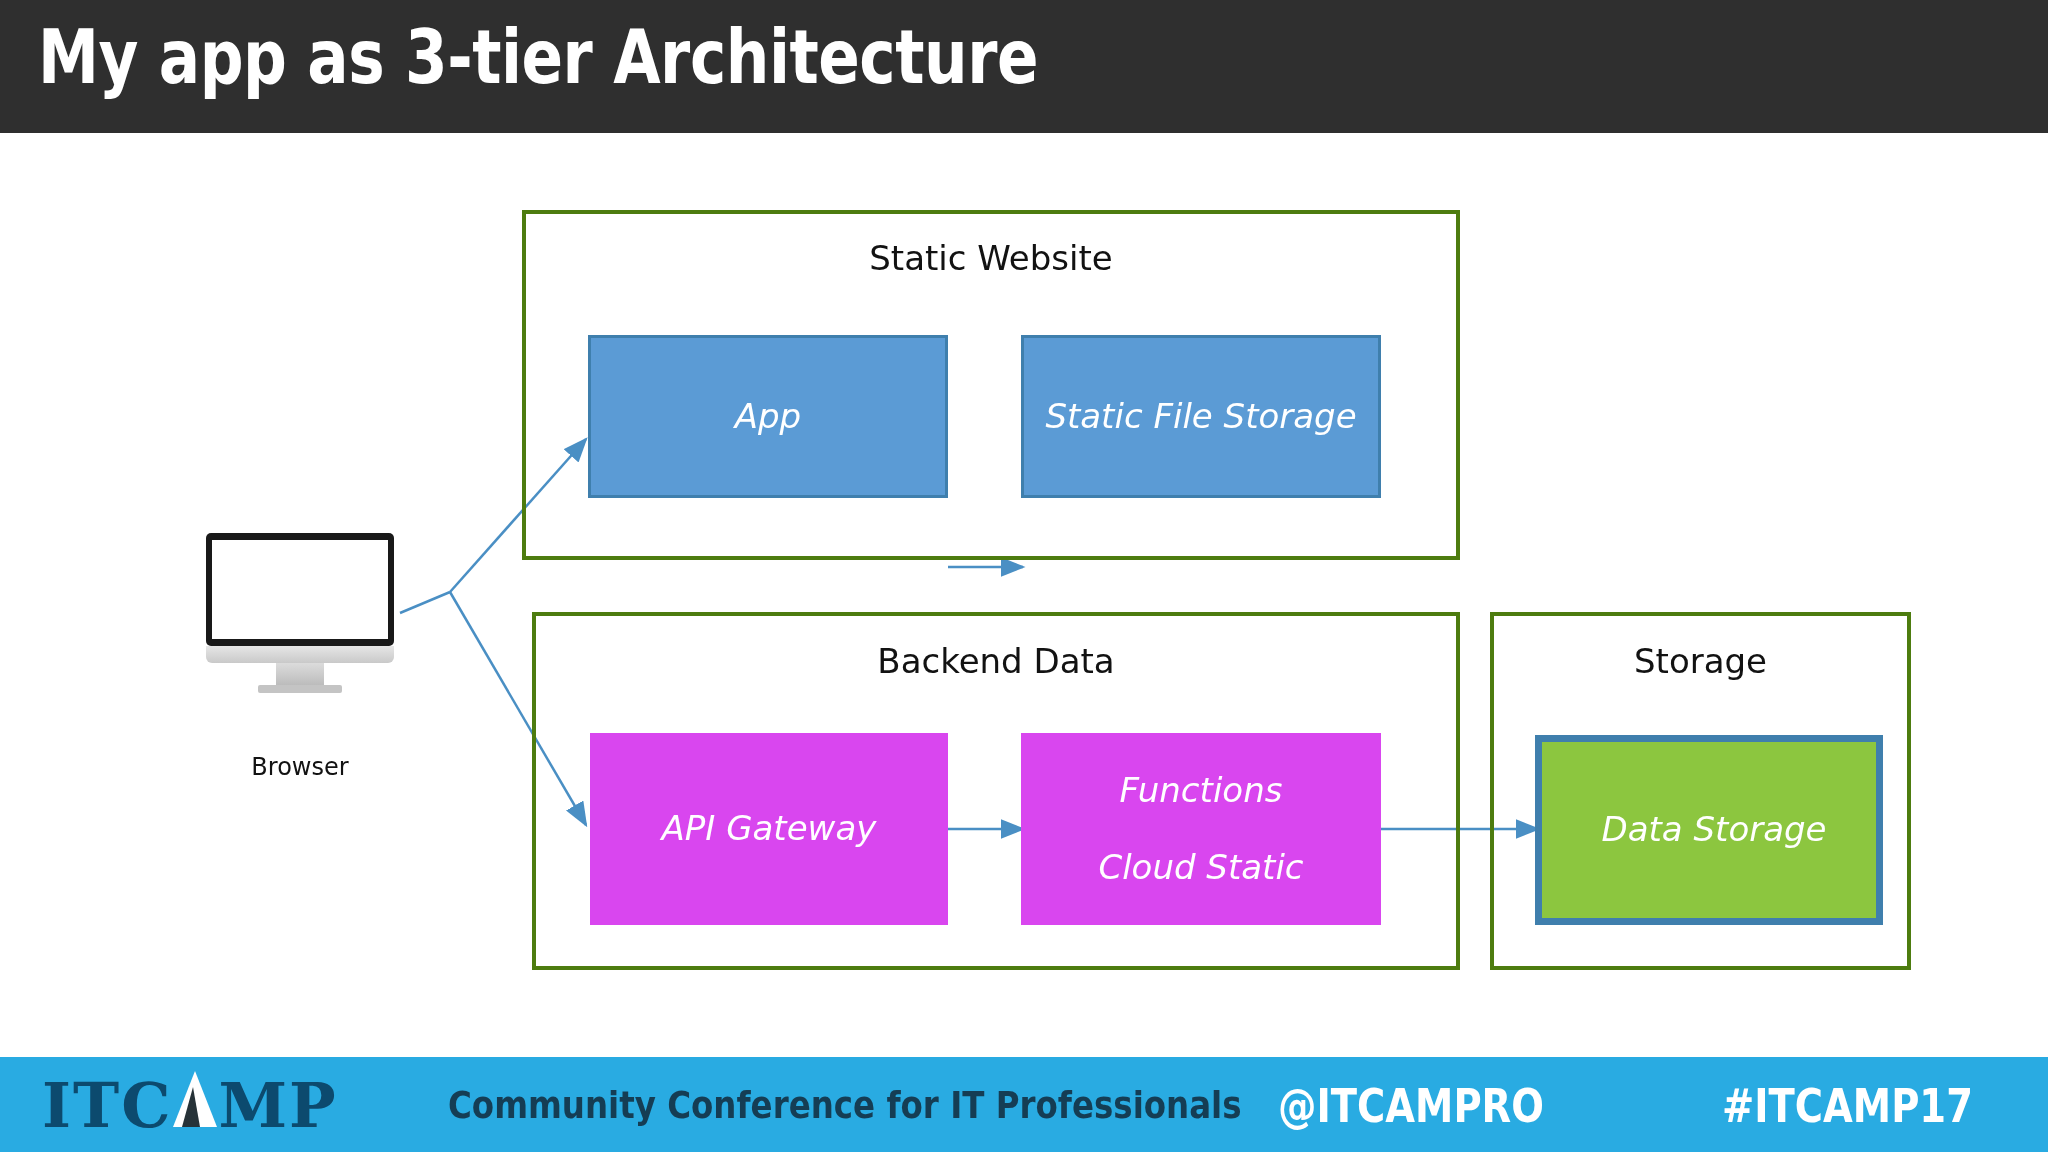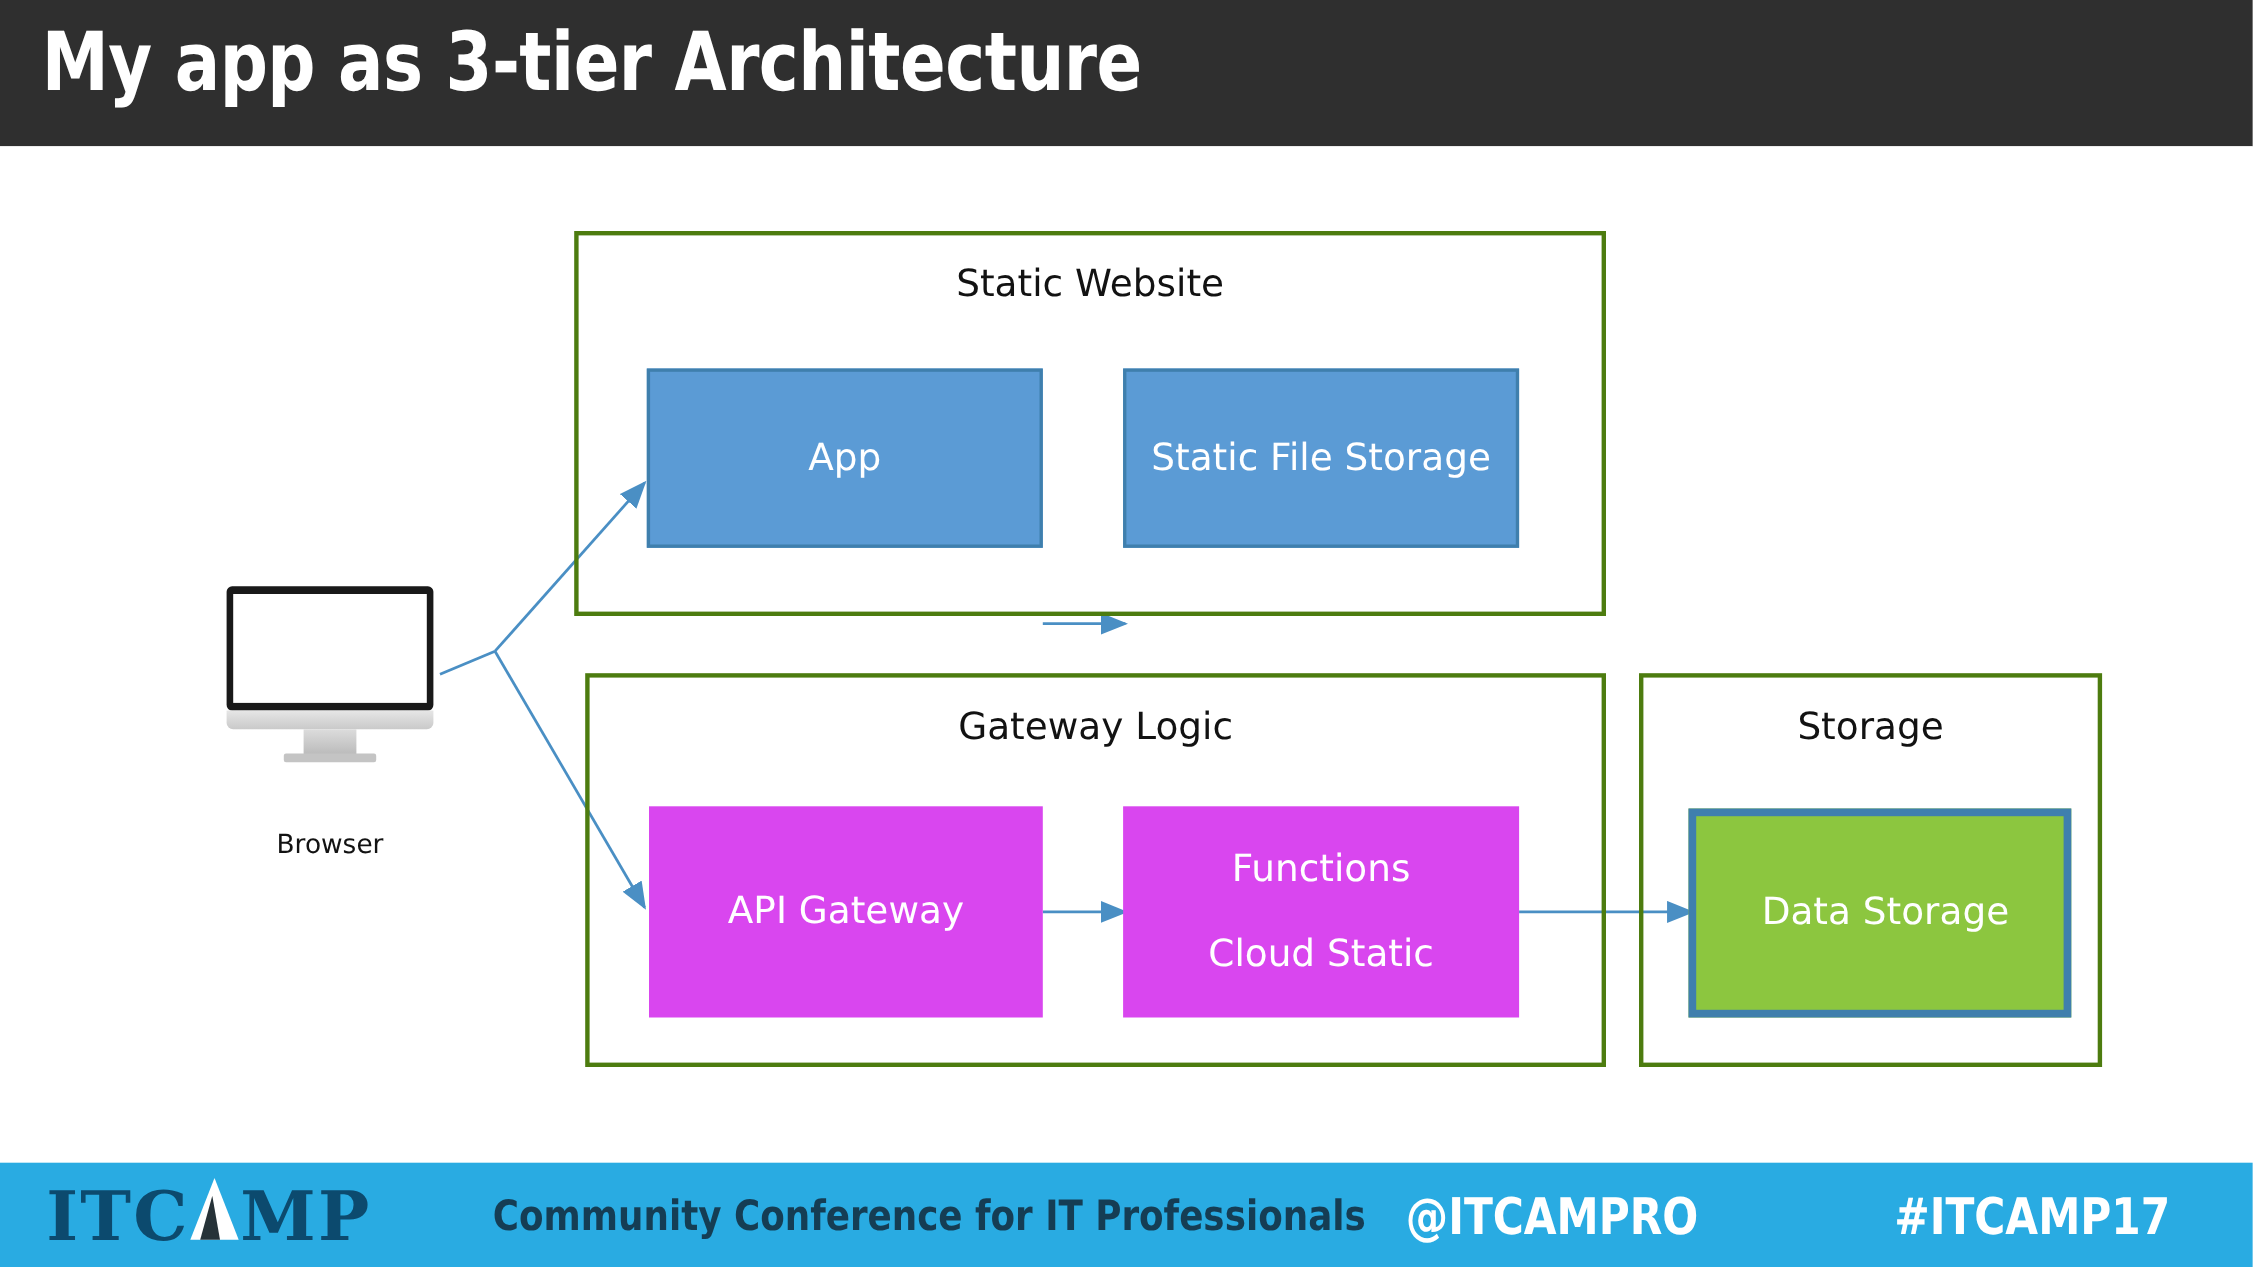--- a/index.html
+++ b/index.html
@@ -77,20 +77,21 @@
     box-sizing: border-box;
     display: flex;
     flex-direction: column;
     align-items: center;
     justify-content: center;
     color: #ffffff;
     font-family: "DejaVu Sans", sans-serif;
     font-size: 34px;
     line-height: 1.15;
     text-align: center;
+    font-style: italic;
   }
   .node.blue {
     background: #5b9bd5;
     border: 3px solid #3f7fad;
   }
   .node.orange {
     background: #d946ef;
     border: none;
   }
   .node.green {
@@ -289,21 +290,21 @@
     <div class="group-label" style="top:24px;">Static Website</div>
   </div>
   <div class="node blue" style="left:588px; top:202px; width:360px; height:163px;">
     <span>App</span>
   </div>
   <div class="node blue" style="left:1021px; top:202px; width:360px; height:163px;">
     <span>Static File Storage</span>
   </div>
 
   <div class="group-box" style="left:532px; top:479px; width:928px; height:358px;">
-    <div class="group-label" style="top:25px;">Gateway Logic</div>
+    <div class="group-label" style="top:25px;">Backend Data</div>
   </div>
   <div class="node orange" style="left:590px; top:600px; width:358px; height:192px;">
     <span>API Gateway</span>
   </div>
   <div class="node orange" style="left:1021px; top:600px; width:360px; height:192px;">
     <span>Functions</span>
     <span class="line-gap"></span>
     <span>Cloud Static</span>
   </div>
 

